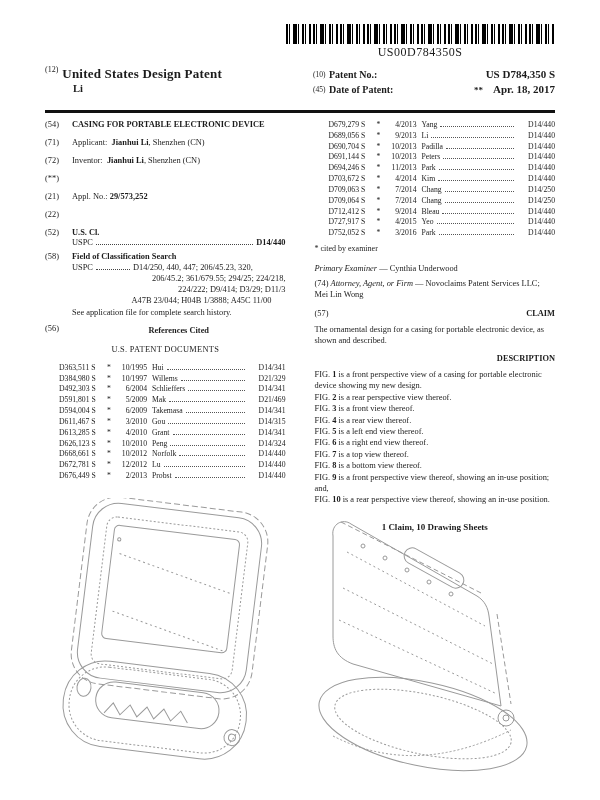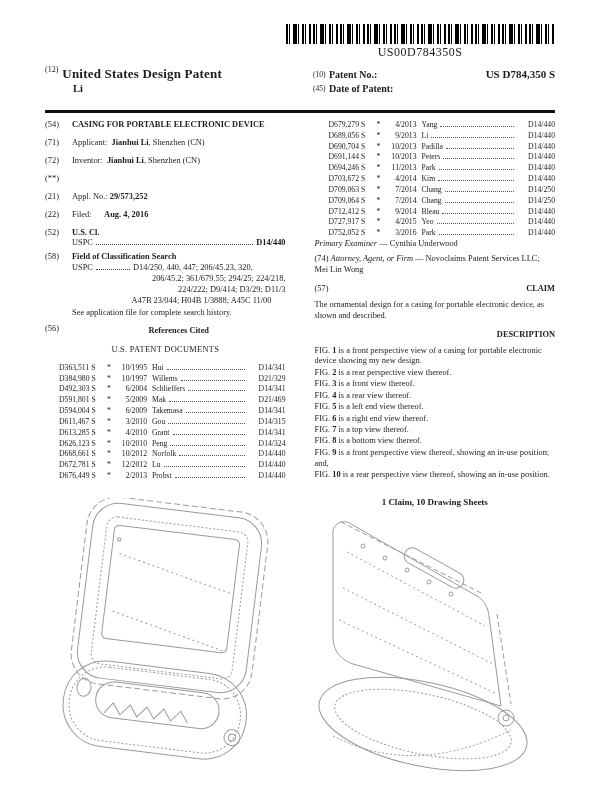--- a/index.html
+++ b/index.html
@@ -87,20 +87,23 @@
     </div>
     <div class="h-right">
       <div class="h-row">
         <span class="h-code">(10)</span>
         <span class="h-label">Patent No.:</span>
         <span class="h-value">US D784,350 S</span>
       </div>
       <div class="h-row">
         <span class="h-code">(45)</span>
         <span class="h-label">Date of Patent:</span>
+        <span class="h-value">
+          <span class="h-stars">**</span><span>Apr. 18, 2017</span>
+        </span>
       </div>
     </div>
   </div>
   <div class="rule"></div>
 
   <div class="cols">
 
     <div class="col">
 
       <div class="field">
@@ -122,21 +125,20 @@
         <span class="fnum">(**)</span>
       </div>
 
       <div class="field">
         <span class="fnum">(21)</span>
         <span class="fbody"><span>Appl. No.:</span>&nbsp;<b>29/573,252</b></span>
       </div>
 
       <div class="field">
         <span class="fnum">(22)</span>
-        <span class="fbody"><span>Filed:</span>&nbsp;&nbsp;&nbsp;&nbsp;&nbsp;&nbsp;<b>Aug. 4, 2016</b></span>
       </div>
 
 
       <div class="field" style="margin-bottom:3px">
         <span class="fnum">(52)</span>
         <span class="fbody">
           <div><b>U.S. Cl.</b></div>
           <div class="lead-row">
               <span>USPC</span>
               <span class="dots"></span>
@@ -344,20 +346,21 @@
           <div class="ref-row">
             <span class="r-num">D752,052 S</span>
             <span class="r-star">*</span>
             <span class="r-date">3/2016</span>
             <span class="r-name">Park</span>
             <span class="r-dots"></span>
             <span class="r-class">D14/440</span>
           </div>
         </div>
 
+      <div class="footnote">* cited by examiner</div>
 
       <div class="examiner">
         <span class="ital">Primary Examiner</span>
         <span>—</span>
         <span>Cynthia Underwood</span>
       </div>
       <div class="examiner">
         <span>(74)</span>
         <span class="ital">Attorney, Agent, or Firm</span>
         <span>—</span>

